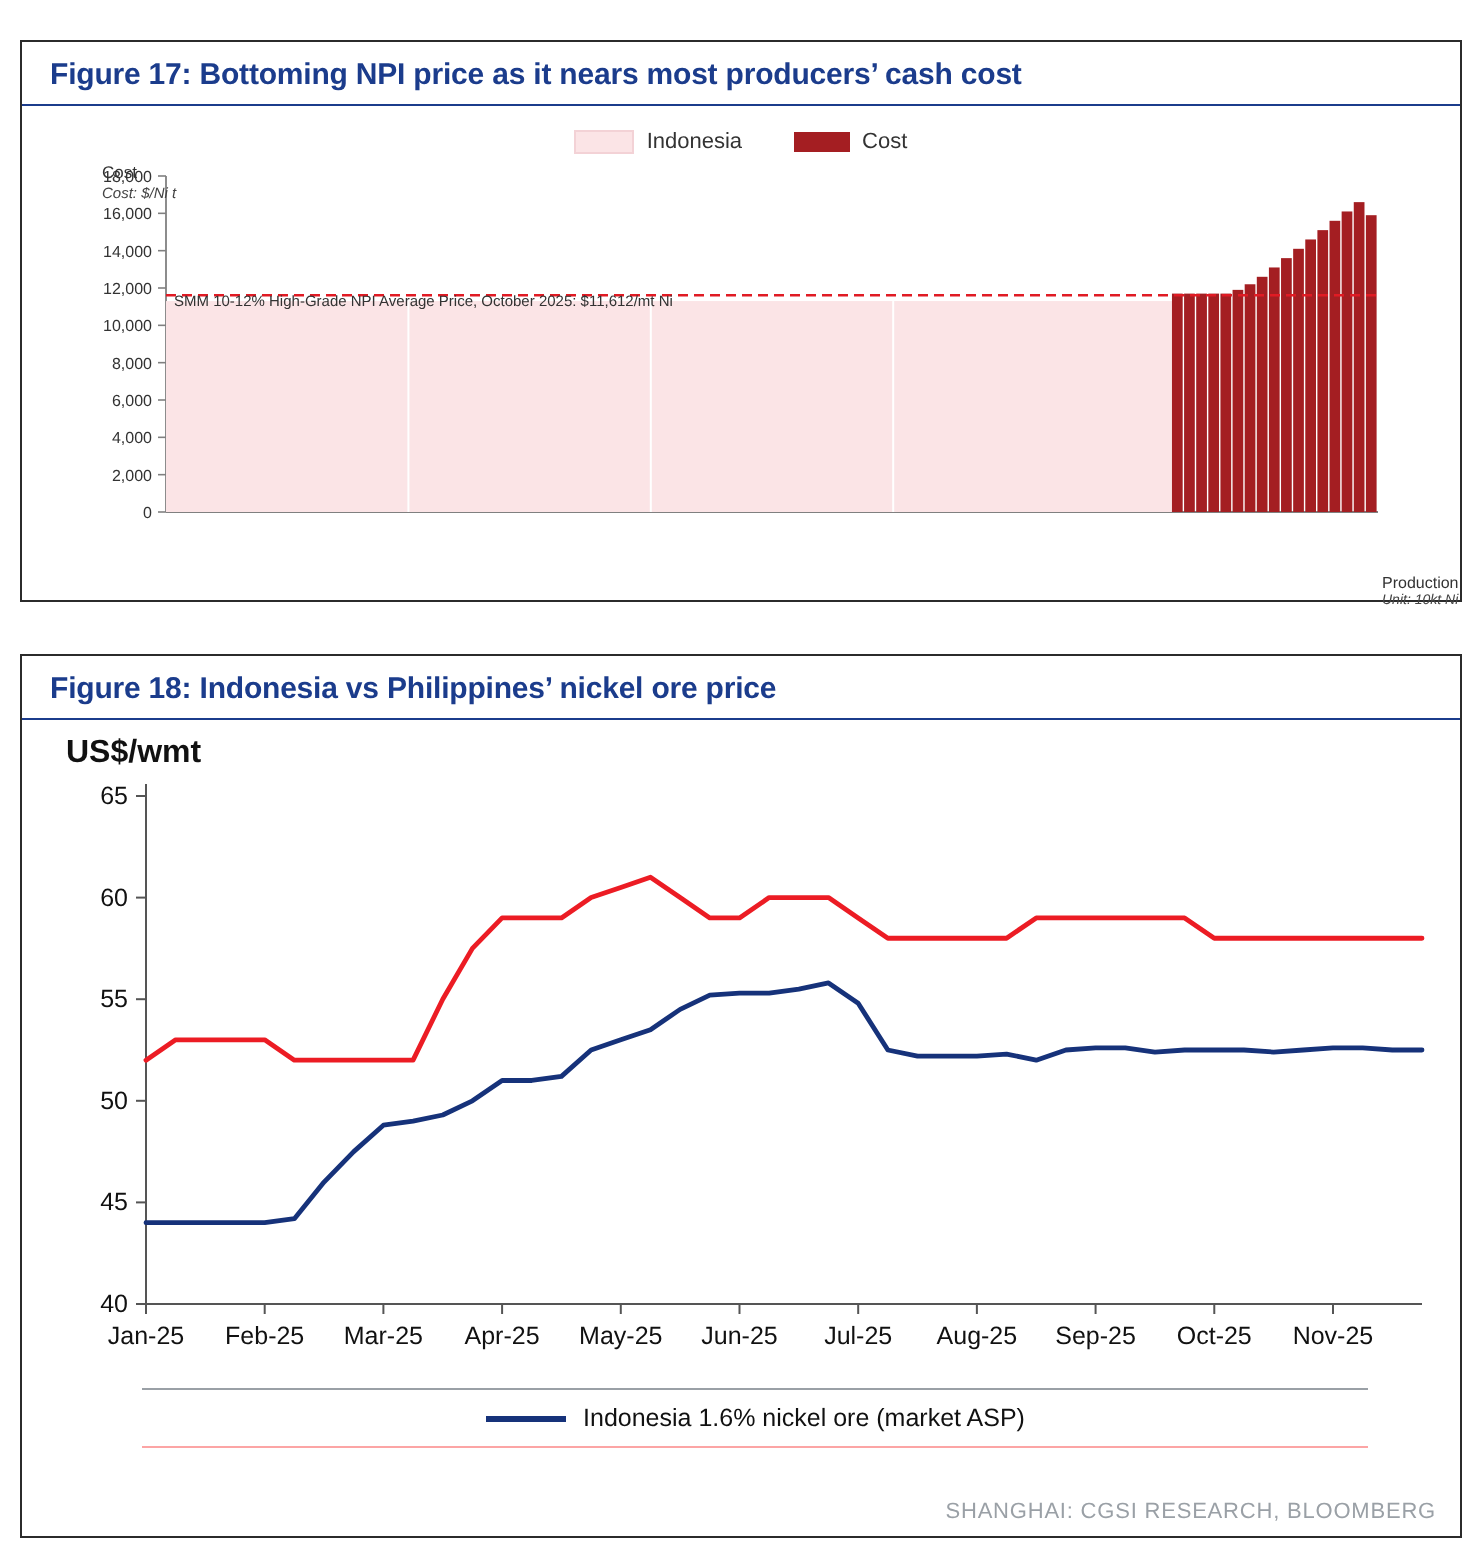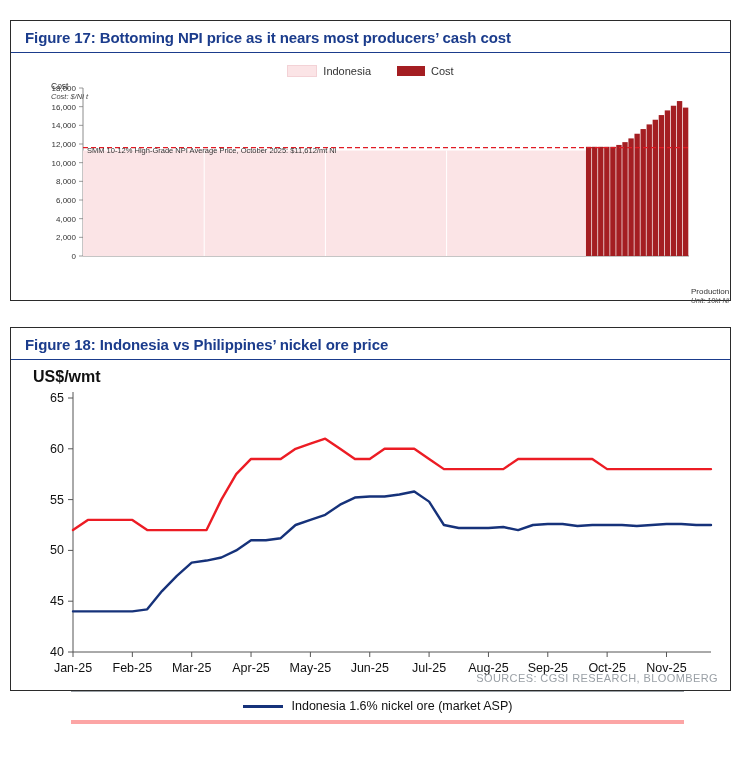--- a/index.html
+++ b/index.html
@@ -18,21 +18,21 @@
 
   
   .panel {
     position: absolute;
     left: 10px;
     background: #ffffff;
     border: 1px solid #2b2b2b;
     box-sizing: border-box;
   }
   #panel-17 { top: 20px; width: 721px; height: 281px; }
-  #panel-18 { top: 327px; width: 721px; height: 364px; }
+  #panel-18 { top: 327px; width: 721px; height: 442px; }
 
   .panel-title {
     color: #1b3c8c;
     font-weight: bold;
     font-size: 15px;
     padding: 8px 0 6px 14px;
     letter-spacing: -0.1px;
   }
   .title-rule {
     height: 1px;
@@ -106,21 +106,21 @@
     font-size: 16px;
     font-weight: bold;
     color: #111;
   }
   .legend-18 {
     position: absolute;
     left: 60px;
     right: 46px;
     bottom: 36px;
     border-top: 1px solid #9aa0a6;
-    border-bottom: 4px solid #fca5a5;
+    border-bottom: 1px solid #fca5a5;
     height: 28px;
     display: flex;
     align-items: center;
     justify-content: space-around;
     font-size: 12.5px;
     color: #111;
   }
   .legend-18 .item { display: flex; align-items: center; gap: 9px; }
   .legend-18 .line-sw { width: 40px; height: 3px; display: inline-block; }
   svg { display: block; }
@@ -259,16 +259,16 @@
         </svg>
 
       <div class="legend-18">
         <span class="item">
           <span class="line-sw" style="background:#16327a;"></span>
           <span>Indonesia 1.6% nickel ore (market ASP)</span>
         </span>
       </div>
     </div>
 
-    <div class="sources">SOURCES: CGSI RESEARCH, BLOOMBERG</div>
+    <div class="sources">SHANGHAI: CGSI RESEARCH, BLOOMBERG</div>
   </div>
 
 </div>
 
 </body></html>

